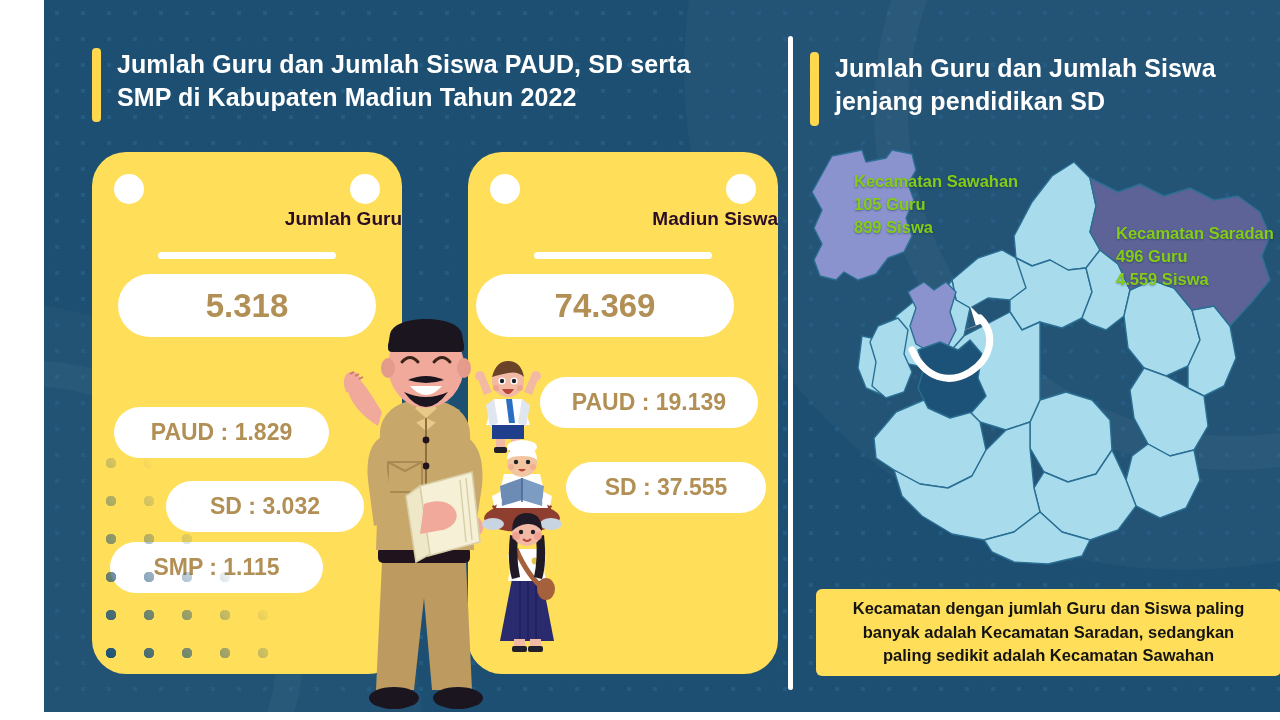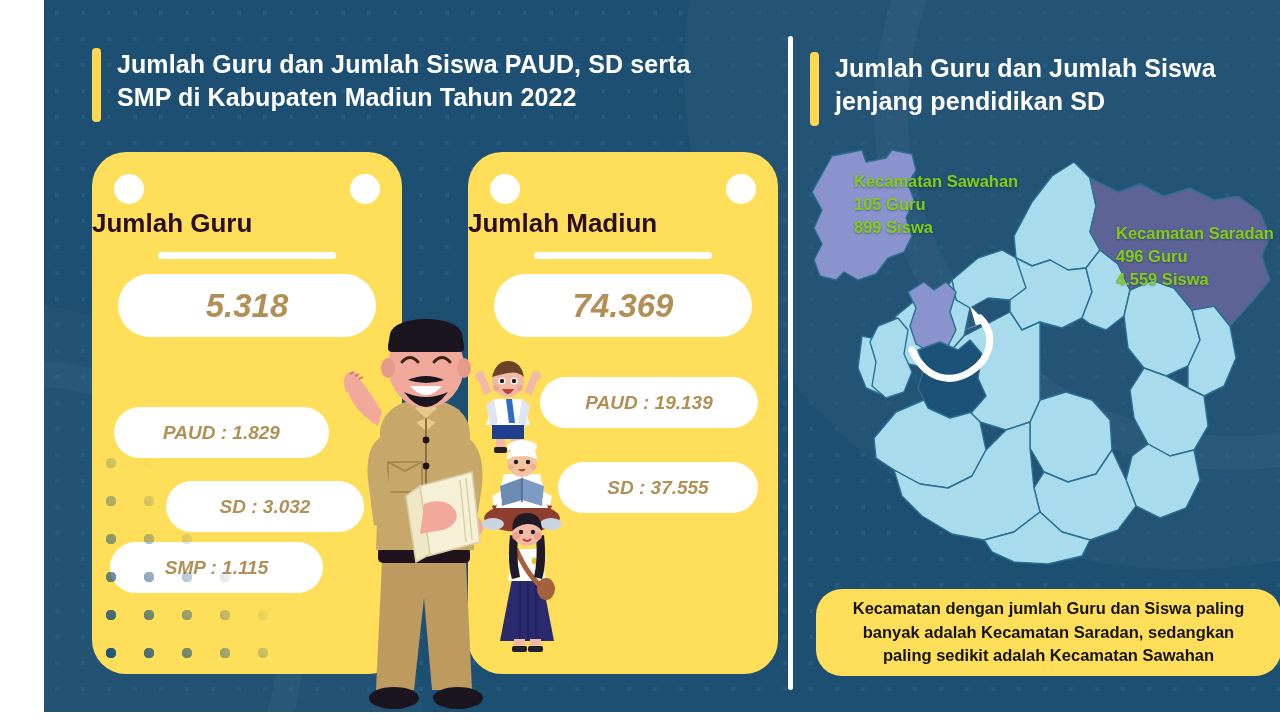--- a/index.html
+++ b/index.html
@@ -83,44 +83,44 @@
   }
   .punch {
     position:absolute; width:30px; height:30px; border-radius:50%;
     background:#ffffff; top:22px;
   }
   .punch.left  { left:22px; }
   .punch.right { right:22px; }
 
   .card-title {
     position:absolute; left:0; right:0; top:56px;
-    text-align:left; color:#2a0d26;
-    font-weight:bold; font-size:26px;
+    text-align:right; color:#2a0d26;
+    font-weight:bold; font-size:19px;
   }
   .card-rule {
     position:absolute; left:50%; transform:translateX(-50%); top:100px;
     width:178px; height:7px; background:#ffffff; border-radius:4px;
   }
 
   .pill {
     position:absolute; background:#ffffff; border-radius:40px;
     display:flex; align-items:center; justify-content:center;
-    color:#b18f55; font-weight:bold;font-style:italic;
+    color:#b18f55; font-weight:bold;
   }
   .pill.total { height:63px; font-size:33px; }
-  .pill.sub   { height:51px; font-size:19px; }
+  .pill.sub   { height:51px; font-size:23px; }
 
   #guru-total  { left:26px; top:122px; width:258px; }
   #guru-paud   { left:22px; top:255px; width:215px; }
   #guru-sd     { left:74px; top:329px; width:198px; }
   #guru-smp    { left:18px; top:390px; width:213px; }
 
-  #siswa-total { left:26px; top:122px; width:258px; }
+  #siswa-total { left:8px; top:122px; width:258px; }
   #siswa-paud  { left:72px; top:225px; width:218px; }
-  #siswa-sd    { left:90px; top:310px; width:200px; }
+  #siswa-sd    { left:98px; top:310px; width:200px; }
   #siswa-smp   { left:78px; top:405px; width:212px; }
 
   
   .illus { position:absolute; pointer-events:none; }
   #illus-teacher { left:272px; top:300px; width:216px; height:420px; z-index:5; }
   #illus-boy     { left:428px; top:355px; width:72px;  height:100px; z-index:6; }
   #illus-quran   { left:436px; top:440px; width:84px;  height:96px;  z-index:6; }
   #illus-girl    { left:450px; top:505px; width:66px;  height:152px; z-index:6; }
 
   
@@ -130,21 +130,21 @@
     position:absolute; color:#84cc16; font-weight:bold;
     font-size:16.5px; line-height:1.38; white-space:pre-line;
     text-shadow:0 1px 2px rgba(13,40,62,.45);
   }
   #label-sawahan { left:810px; top:170px; }
   #label-saradan { left:1072px; top:222px; }
 
   
   #caption {
     position:absolute; left:772px; top:589px; width:465px; height:87px;
-    background:#ffde59; border-radius:26px;
+    background:#ffde59; border-radius:6px;
     display:flex; align-items:center; justify-content:center;
     padding:0 4px;
   }
   #caption span {
     color:#141414; font-weight:bold; font-size:16.5px;
     line-height:1.42; text-align:center; white-space:pre-line;
   }
 </style>
 </head>
 <body>
@@ -181,21 +181,21 @@
     <div class="pill sub" id="guru-paud">PAUD : 1.829</div>
     <div class="pill sub" id="guru-sd">SD : 3.032</div>
     <div class="pill sub" id="guru-smp">SMP : 1.115</div>
 
     <div class="card-dots"></div>
   </div>
 
   <div class="card" id="card-siswa">
     <div class="punch left"></div>
     <div class="punch right"></div>
-    <div class="card-title">Jumlah Madiun</div>
+    <div class="card-title">Madiun Siswa</div>
     <div class="card-rule"></div>
 
     <div class="pill total" id="siswa-total">74.369</div>
     <div class="pill sub" id="siswa-paud">PAUD : 19.139</div>
     <div class="pill sub" id="siswa-sd">SD : 37.555</div>
   </div>
 
   <svg class="illus" id="illus-teacher" viewBox="0 0 216 420">
 
     <path d="M62 126 C46 116 36 104 32 92 C29 83 36 76 43 80 C48 83 52 90 56 96 L66 112 Z" fill="#f0a99a"></path>

